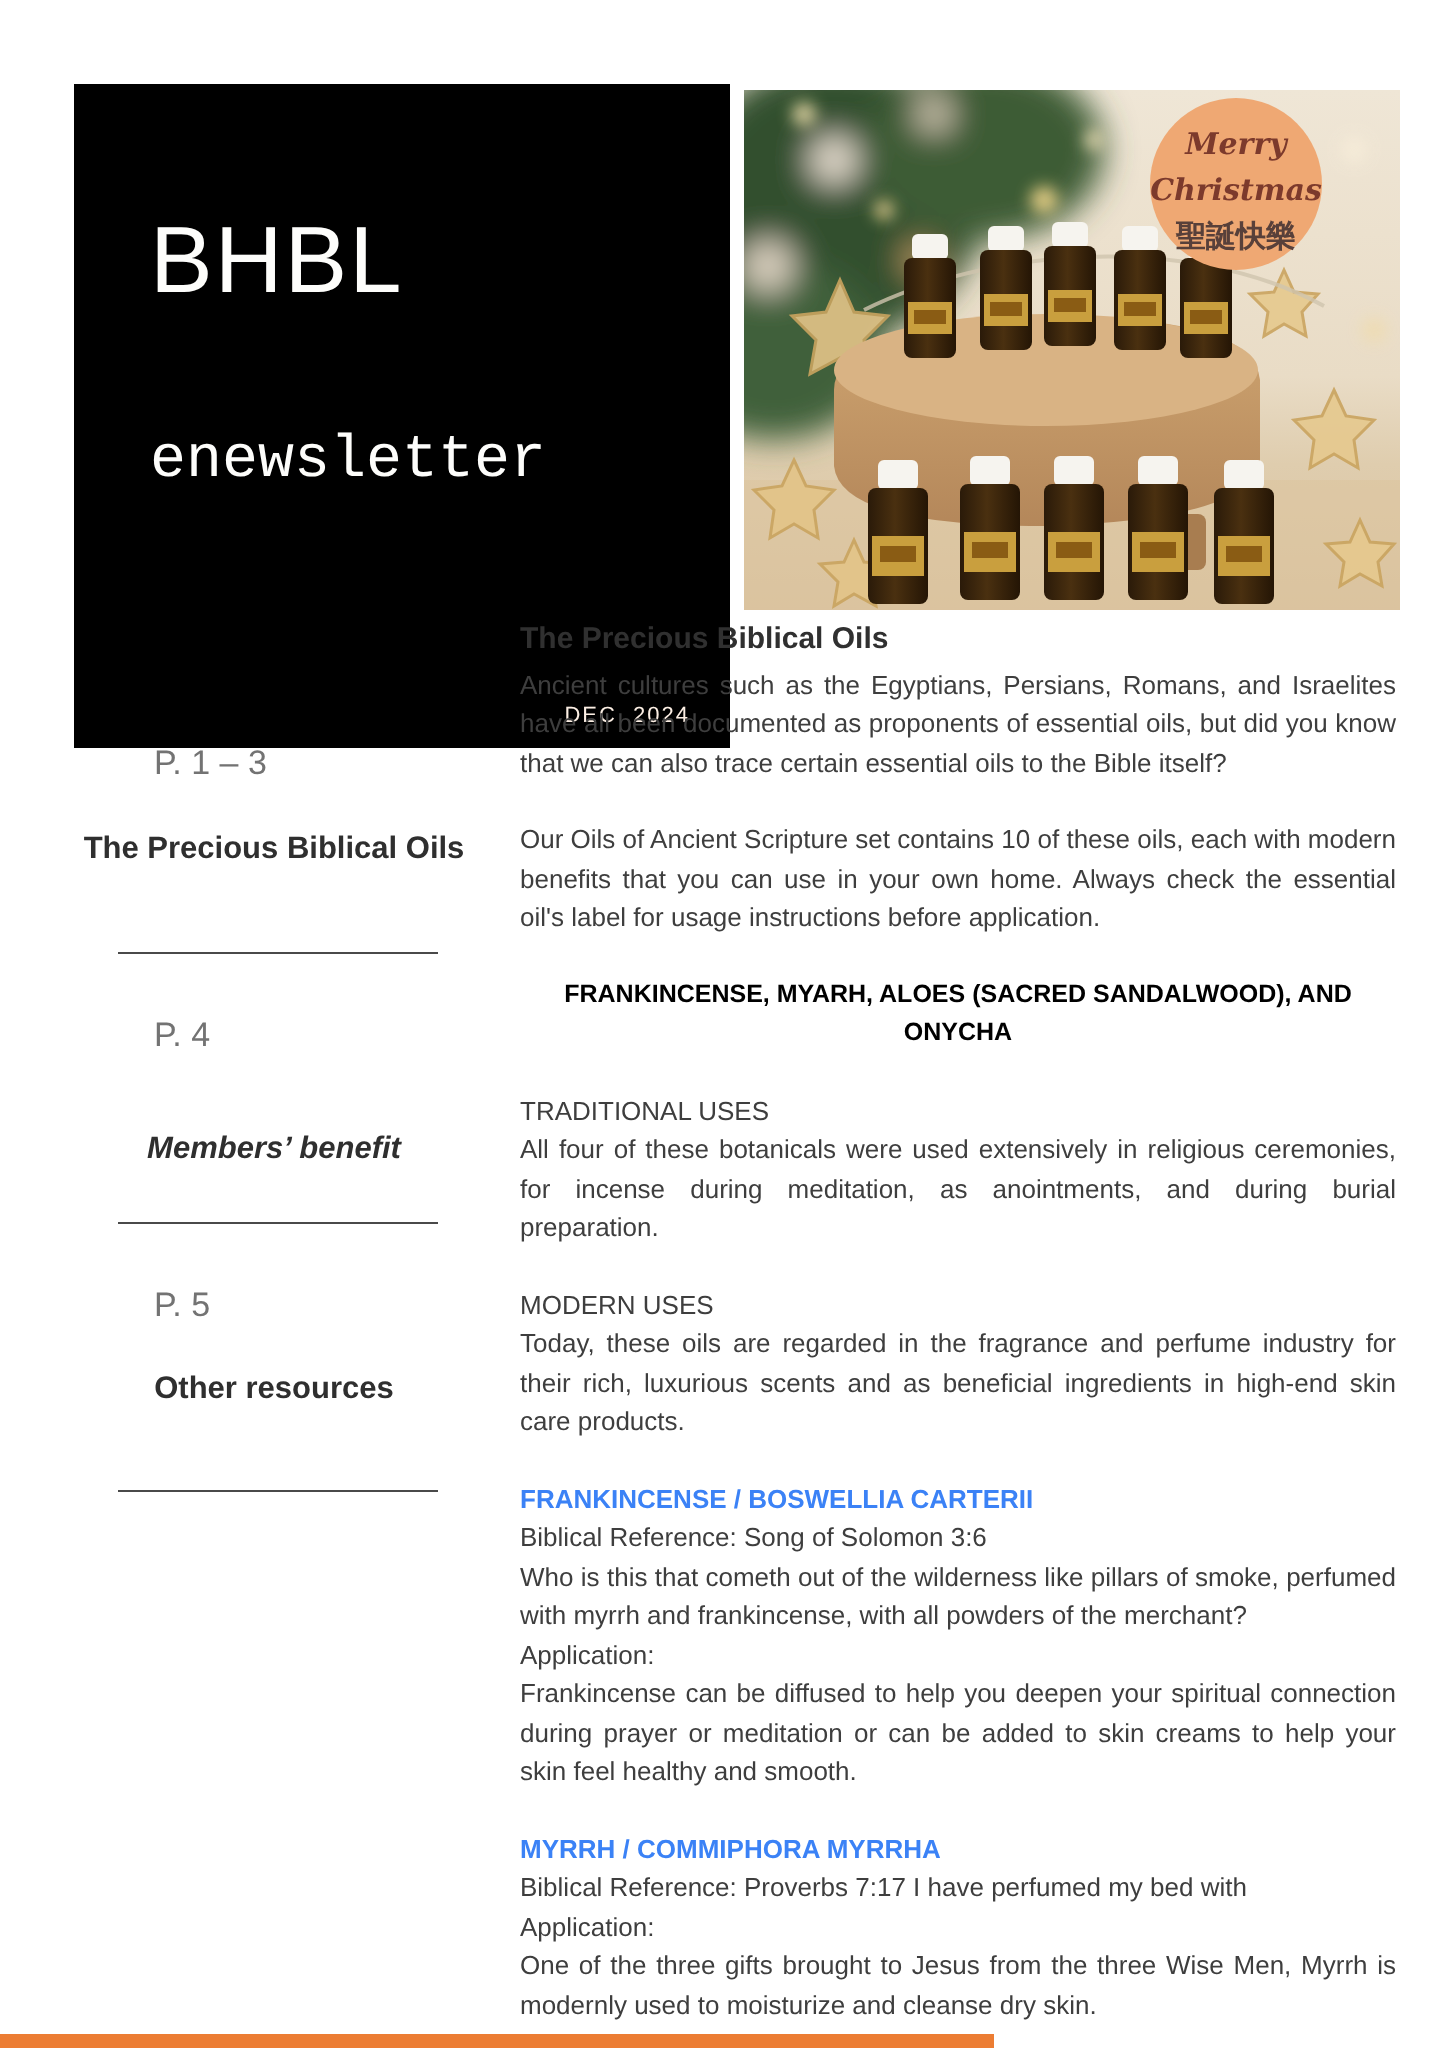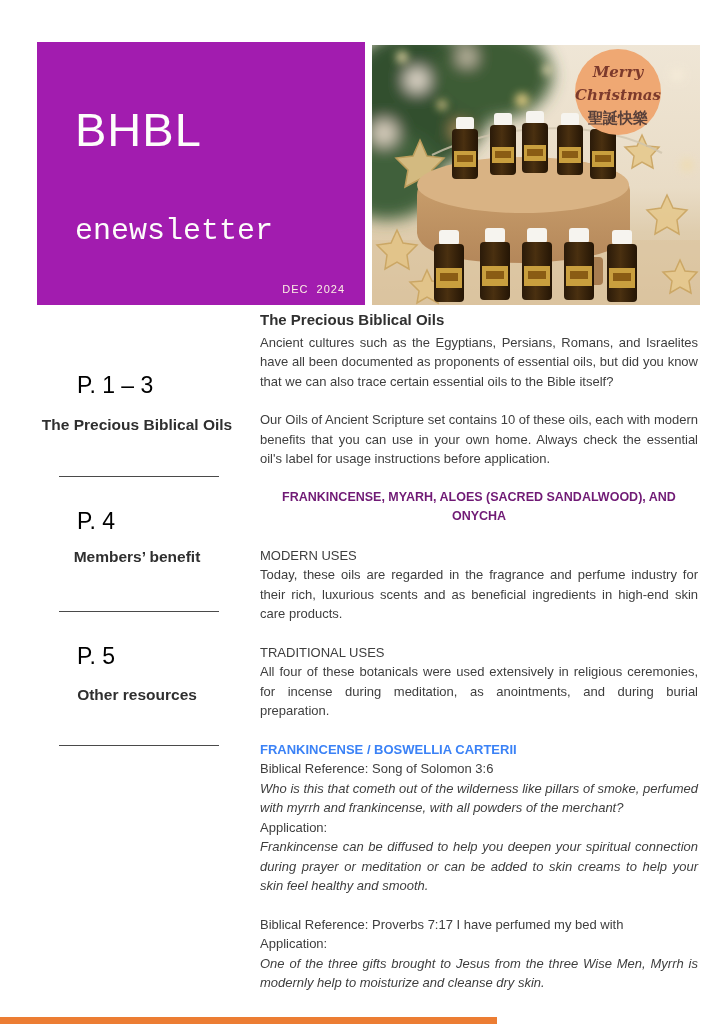--- a/index.html
+++ b/index.html
@@ -14,22 +14,22 @@
     width: 723px;
     height: 1024px;
     background: #ffffff;
     overflow: hidden;
   }
 
   
   .masthead {
     position: absolute;
     left: 37px; top: 42px;
-    width: 328px; height: 263px;
-    background: #a21caf;
+    width: 328px; height: 332px;
+    background: #000000;
   }
   .brand-title {
     position: absolute;
     left: 38px; top: 62px;
     font-size: 47px;
     line-height: 1.1;
     color: #fdfdfb;
     letter-spacing: 1px;
   }
   .brand-sub {
@@ -70,42 +70,42 @@
 
   
   .toc {
     position: absolute;
     left: 37px; top: 350px;
     width: 200px;
   }
   .toc-page {
     position: absolute;
     left: 40px;
-    font-size: 23px;
-    color: #000000;
+    font-size: 17px;
+    color: #737373;
   }
   .toc-label {
     position: absolute;
     left: 0; width: 200px;
     text-align: center;
     font-size: 15.5px;
     font-weight: bold;
     color: #2f2f2f;
   }
   .toc-rule {
     position: absolute;
     left: 22px;
     width: 160px;
     border-bottom: 1.4px solid #4a4a4a;
   }
   .toc-page.p1 { top: 22px; }
   .toc-label.l1 { top: 66px; }
   .toc-rule.r1 { top: 126px; }
   .toc-page.p2 { top: 158px; }
-  .toc-label.l2 { top: 198px; }
+  .toc-label.l2 { top: 216px; font-style: italic; }
   .toc-rule.r2 { top: 261px; }
   .toc-page.p3 { top: 293px; }
   .toc-label.l3 { top: 336px; }
   .toc-rule.r3 { top: 395px; }
 
   
   .article {
     position: absolute;
     left: 260px; top: 310px;
     width: 438px;
@@ -118,30 +118,30 @@
     font-weight: bold;
     color: #303030;
     margin-bottom: 3px;
   }
   .para { text-align: justify; margin-bottom: 19px; }
   .para:last-child { margin-bottom: 0; }
   .section-heading {
     font-weight: bold;
     font-size: 12.5px;
     text-align: center;
-    color: #701a75;
+    color: #000000;
     margin: 0 10px 19px 10px;
   }
   .uses-label { text-align: left; }
   .uses-block { margin-bottom: 19px; }
   .uses-text { text-align: justify; }
   .oil-block { margin-bottom: 19px; }
   .oil-name { font-weight: bold; color: #3b82f6; }
   .oil-line { text-align: left; }
-  .oil-app { text-align: justify; font-style: italic; }
+  .oil-app { text-align: justify; }
 
   
   .footer-bar {
     position: absolute;
     left: 0; bottom: 0;
     width: 497px; height: 7px;
     background: #ec7d33;
   }
 </style>
 </head>
@@ -317,39 +317,40 @@
 
   <div class="article">
     <div class="article-title">The Precious Biblical Oils</div>
 
     <p class="para">Ancient cultures such as the Egyptians, Persians, Romans, and Israelites have all been documented as proponents of essential oils, but did you know that we can also trace certain essential oils to the Bible itself?</p>
     <p class="para">Our Oils of Ancient Scripture set contains 10 of these oils, each with modern benefits that you can use in your own home. Always check the essential oil's label for usage instructions before application.</p>
 
     <div class="section-heading">FRANKINCENSE, MYARH, ALOES (SACRED SANDALWOOD), AND ONYCHA</div>
 
     <div class="uses-block">
+      <div class="uses-label">TRADITIONAL USES</div>
+      <div class="uses-text">All four of these botanicals were used extensively in religious ceremonies, for incense during meditation, as anointments, and during burial preparation.</div>
+    </div>
+
+    <div class="uses-block">
       <div class="uses-label">MODERN USES</div>
       <div class="uses-text">Today, these oils are regarded in the fragrance and perfume industry for their rich, luxurious scents and as beneficial ingredients in high-end skin care products.</div>
-    </div>
-
-    <div class="uses-block">
-      <div class="uses-label">TRADITIONAL USES</div>
-      <div class="uses-text">All four of these botanicals were used extensively in religious ceremonies, for incense during meditation, as anointments, and during burial preparation.</div>
     </div>
 
     <div class="oil-block">
       <div class="oil-name">FRANKINCENSE / BOSWELLIA CARTERII</div>
       <div class="oil-line">Biblical Reference: Song of Solomon 3:6</div>
       <div class="oil-app">Who is this that cometh out of the wilderness like pillars of smoke, perfumed with myrrh and frankincense, with all powders of the merchant?</div>
       <div class="oil-line">Application:</div>
       <div class="oil-app">Frankincense can be diffused to help you deepen your spiritual connection during prayer or meditation or can be added to skin creams to help your skin feel healthy and smooth.</div>
     </div>
 
     <div class="oil-block">
+      <div class="oil-name">MYRRH / COMMIPHORA MYRRHA</div>
       <div class="oil-line">Biblical Reference: Proverbs 7:17 I have perfumed my bed with</div>
       <div class="oil-line">Application:</div>
-      <div class="oil-app">One of the three gifts brought to Jesus from the three Wise Men, Myrrh is modernly help to moisturize and cleanse dry skin.</div>
+      <div class="oil-app">One of the three gifts brought to Jesus from the three Wise Men, Myrrh is modernly used to moisturize and cleanse dry skin.</div>
     </div>
   </div>
 
   <div class="footer-bar"></div>
 
 </div>
 
 </body></html>

